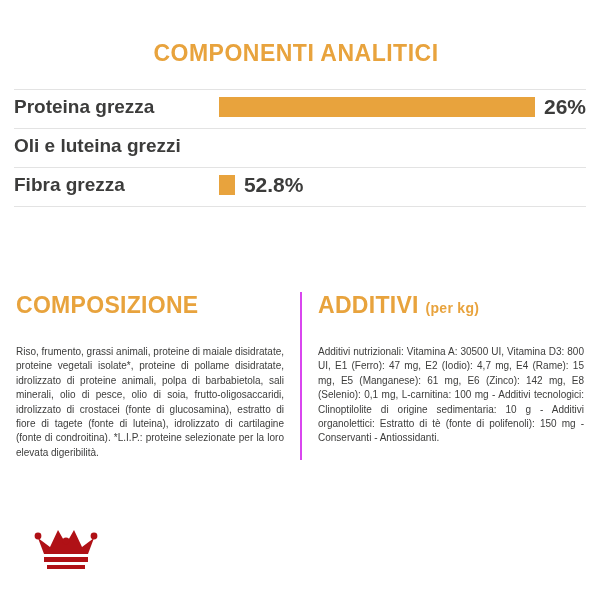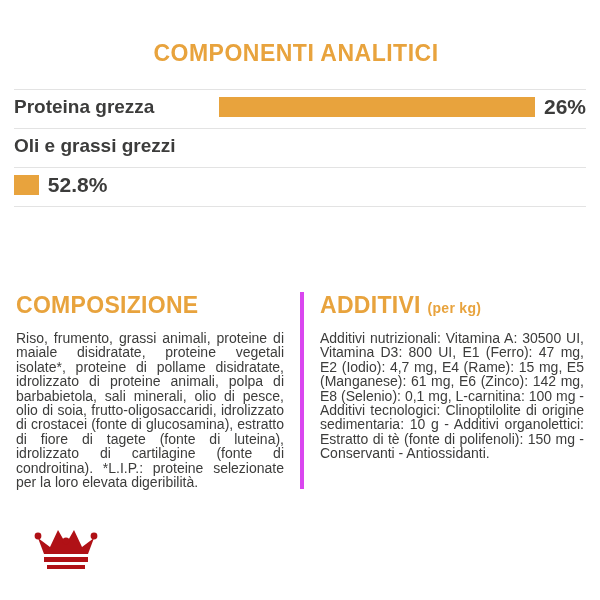--- a/index.html
+++ b/index.html
@@ -84,35 +84,35 @@
   }
   .col {
     box-sizing: border-box;
     padding: 0 16px;
   }
   .col-left {
     width: 300px;
   }
   .col-right {
     width: 300px;
-    border-left: 4px solid #d946ef;
+    border-left: 2px solid #d946ef;
   }
   .col-title {
     color: #e8a33d;
     font-size: 23px;
     font-weight: bold;
-    margin: 0 0 12px 0;
+    margin: 0 0 26px 0;
     letter-spacing: 0.3px;
   }
   .col-title .sub {
     font-size: 14px;
     font-weight: bold;
   }
   .col-body {
-    font-size: 14px;
+    font-size: 10px;
     line-height: 14.4px;
     text-align: justify;
     color: #3c3c3b;
   }
 
   
   .logo {
     position: absolute;
     left: 34px;
     bottom: 24px;
@@ -138,26 +138,27 @@
       <div class="bar-label">Proteina grezza</div>
       <div class="bar-track">
         <div class="bar-fill" id="fill0" style="width: 86.6667%; background: rgb(232, 163, 61);"></div>
         <div class="bar-value">26%</div>
       </div>
     </div>
 
     <div class="divider" style="margin:0;"></div>
 
     <div class="bar-row">
-      <div class="bar-label">Oli e grassi grezzi</div>
+      <div class="bar-label">Oli e luteina grezzi</div>
     </div>
 
     <div class="divider" style="margin:0;"></div>
 
     <div class="bar-row">
+      <div class="bar-label">Fibra grezza</div>
       <div class="bar-track">
         <div class="bar-fill" id="fill2" style="width: 4.33333%; background: rgb(232, 163, 61);"></div>
         <div class="bar-value">52.8%</div>
       </div>
     </div>
 
   </div>
 
   <div class="divider" style="margin-top:0;"></div>
 

